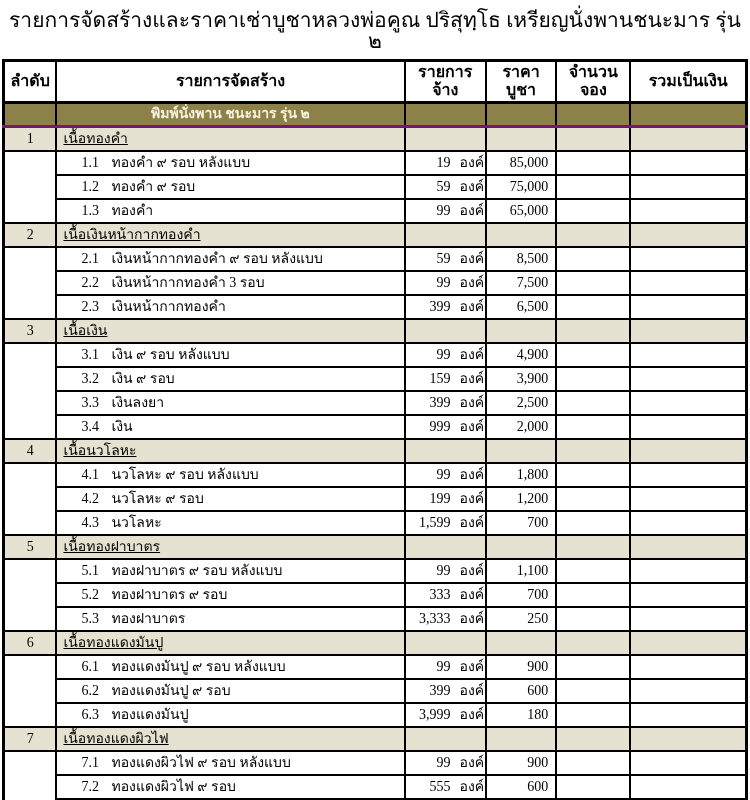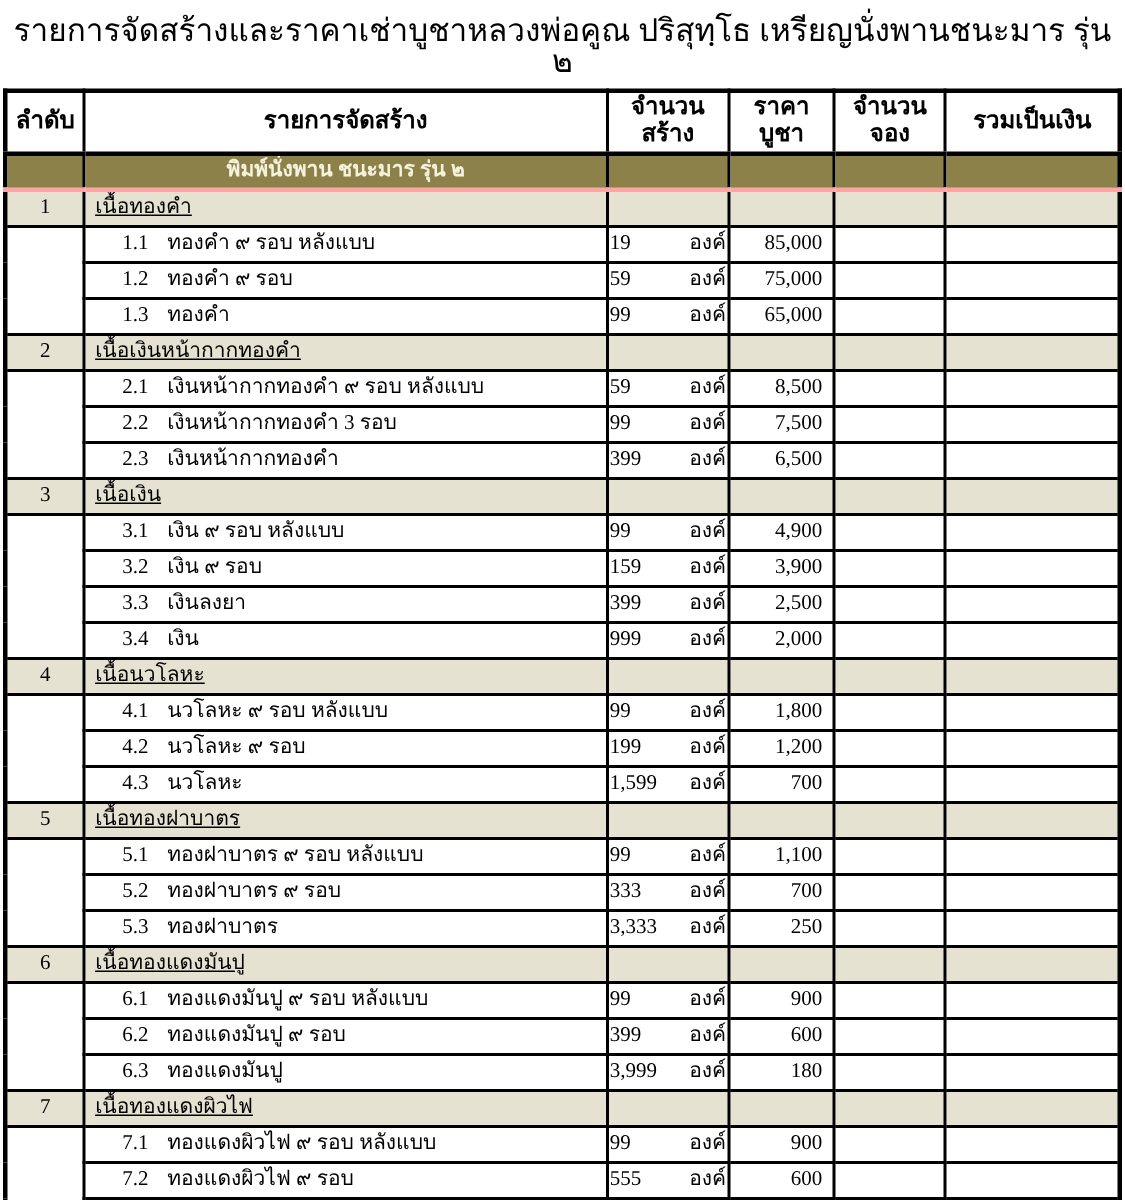--- a/index.html
+++ b/index.html
@@ -23,35 +23,35 @@
   col.c-qty{width:80px}
   col.c-price{width:69px}
   col.c-res{width:73px}
   col.c-total{width:114px}
   
   tr.head td{
     height:28px;text-align:center;font-weight:bold;font-size:16px;
     background:#ffffff;border-bottom:3px solid #000;
   }
   
-  tr.band td{height:19px;background:#8c8249;border-bottom:3px solid #fca5a5;}
+  tr.band td{height:19px;background:#8c8249;border-bottom:3px solid #701a75;}
   tr.band td.band-label{
     color:#f6f1dc;text-align:center;font-weight:bold;font-size:14px;
   }
   
   tr.section td{height:20px;background:#e6e2d2;}
   tr.section td.sec-no{text-align:center;}
   tr.section td.sec-name{padding-left:6px;text-decoration:underline;}
   
   tr.item td{height:20px;background:#ffffff;}
   td.order-span{background:#ffffff;}
   td.name-cell{padding-left:24px;white-space:nowrap;}
   span.ino{display:inline-block;width:30px;}
   td.qty-cell{white-space:nowrap;}
-  span.qnum{display:inline-block;width:44px;}
+  span.qnum{display:inline-block;width:44px;text-align:right;}
   span.qunit{display:inline-block;margin-left:9px;}
   td.price-cell{text-align:right;padding-right:7px;}
 </style>
 </head>
 <body>
 
 <div class="page-title">รายการจัดสร้างและราคาเช่าบูชาหลวงพ่อคูณ ปริสุทฺโธ  เหรียญนั่งพานชนะมาร รุ่น ๒</div>
 
 <table class="price-table">
   <colgroup>
@@ -60,21 +60,21 @@
       <col class="c-qty">
       <col class="c-price">
       <col class="c-res">
       <col class="c-total">
   </colgroup>
 
   <tbody>
       <tr class="head">
     <td>ลำดับ</td>
     <td>รายการจัดสร้าง</td>
-    <td>จำนวนสร้าง</td>
+    <td>รายการจ้าง</td>
     <td>ราคาบูชา</td>
     <td>จำนวนจอง</td>
     <td>รวมเป็นเงิน</td>
   </tr>
 
   <tr class="band">
     <td></td>
     <td class="band-label">พิมพ์นั่งพาน ชนะมาร รุ่น ๒</td>
     <td></td>
     <td></td>

